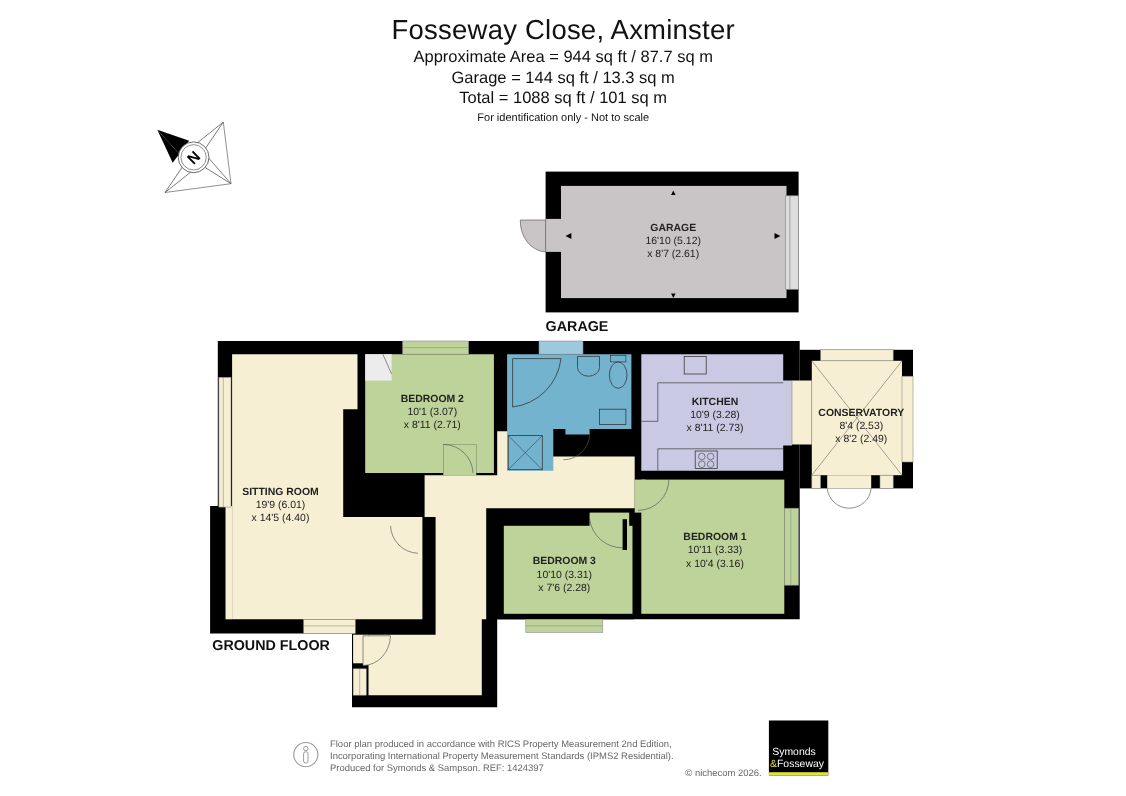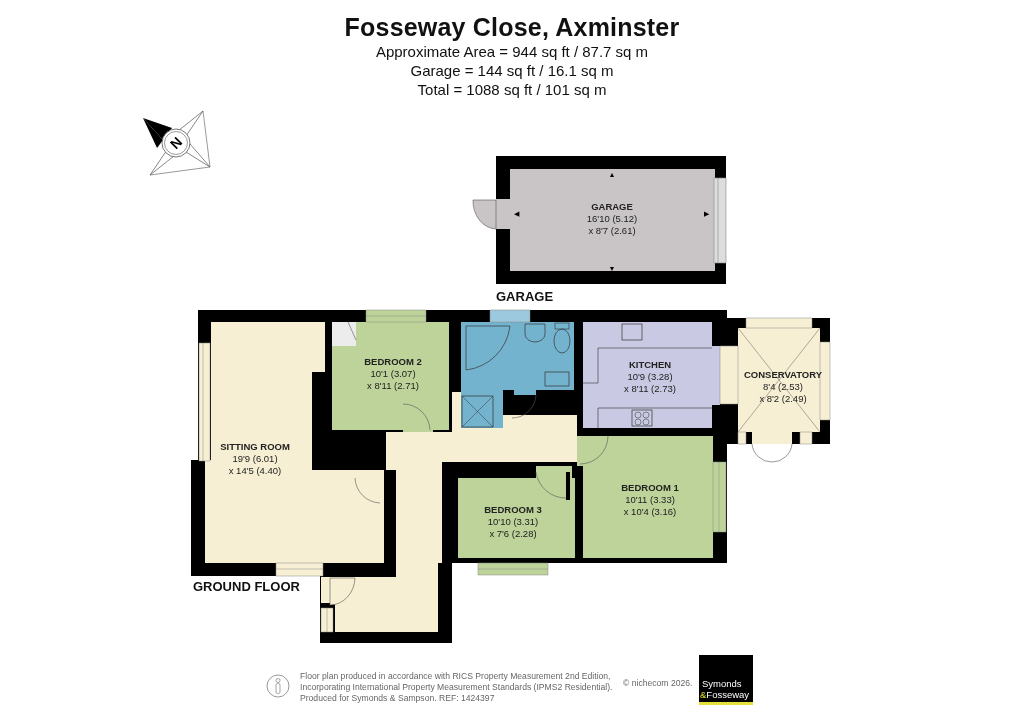--- a/index.html
+++ b/index.html
@@ -1,40 +1,41 @@
 <!DOCTYPE html>
 <html><head>
   <meta charset="utf-8">
   <style>
     html, body { margin: 0; padding: 0; background: #ffffff; }
     body { width: 1024px; height: 724px; position: relative; overflow: hidden; font-family: "Liberation Sans", sans-serif; color: #111; }
     .header { position: absolute; left: 0; top: 12px; width: 1024px; text-align: center; }
-    .title { font-size: 25px; font-weight: bold; letter-spacing: 0.2px; margin: 0; line-height: 30px; }
+    .title { font-size: 25px; font-weight: normal; letter-spacing: 0.2px; margin: 0; line-height: 30px; }
     .area-line { font-size: 15px; line-height: 19px; margin: 0; text-align: center; }
     .note { font-size: 10px; margin-top: 3px; line-height: 12px; }
     svg.plan { position: absolute; left: 0; top: 0; width: 1024px; height: 724px; }
     .room-name { font-family: "Liberation Sans", sans-serif; font-weight: bold; font-size: 9.5px; fill: #222; }
     .room-dim { font-family: "Liberation Sans", sans-serif; font-size: 9.5px; fill: #222; }
     .floor-label { font-family: "Liberation Sans", sans-serif; font-weight: bold; font-size: 13px; fill: #111; }
-    .footer-copy { position: absolute; left: 623px; top: 678px; font-size: 8.6px; color: #666; text-align: right; }
+    .footer-copy { position: absolute; left: 623px; top: 697px; font-size: 8.6px; color: #666; text-align: right; }
     .person-icon { position: absolute; left: 266px; top: 674px; width: 24px; height: 24px; }
     .footer-text { position: absolute; left: 300px; top: 671px; font-size: 8.6px; color: #666; line-height: 11px; width: 420px; }
     .logo { position: absolute; left: 699px; top: 655px; width: 54px; height: 50px; background: #000000; border-bottom: 3px solid #e2e23a; box-sizing: border-box; }
     .logo-l1 { position: absolute; left: 3px; top: 23px; color: #fff; font-size: 9.5px; line-height: 11px; }
     .logo-l2 { position: absolute; left: 1px; top: 34px; color: #fff; font-size: 9.5px; line-height: 11px; }
     .logo-amp { color: #e2e23a; }
   </style>
 </head>
 <body>
 
 <div class="header">
   <div class="title">Fosseway Close, Axminster</div>
   <div class="area-line">Approximate Area = 944 sq ft / 87.7 sq m</div>
-  <div class="area-line">Garage = 144 sq ft / 16.1 sq m</div>
+  <div class="area-line">Garage = 144 sq ft / 13.3 sq m</div>
   <div class="area-line">Total = 1088 sq ft / 101 sq m</div>
+  <div class="note">For identification only - Not to scale</div>
 </div>
 
 <svg class="plan" viewBox="0 0 1024 724" xmlns="http://www.w3.org/2000/svg">
 
   <g>
     <polygon points="143,118 172,128 163,140" fill="#000"></polygon>
     <polygon points="143,118 163,140 157,148" fill="#000"></polygon>
     <polygon points="203,111 186,136 178,131" fill="none" stroke="#555" stroke-width="0.7"></polygon>
     <polygon points="210,167 186,152 190,144" fill="none" stroke="#555" stroke-width="0.7"></polygon>
     <polygon points="150,175 167,150 174,156" fill="none" stroke="#555" stroke-width="0.7"></polygon>

